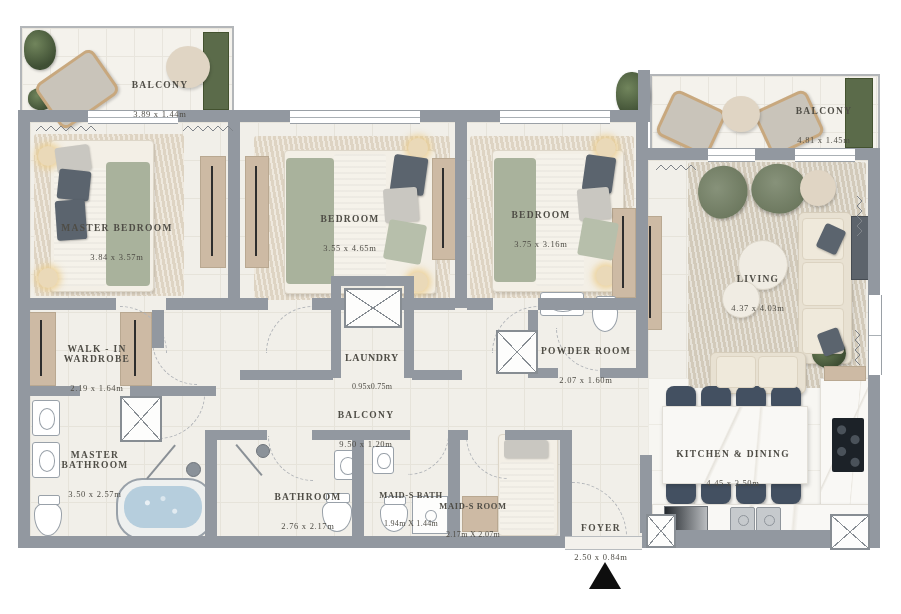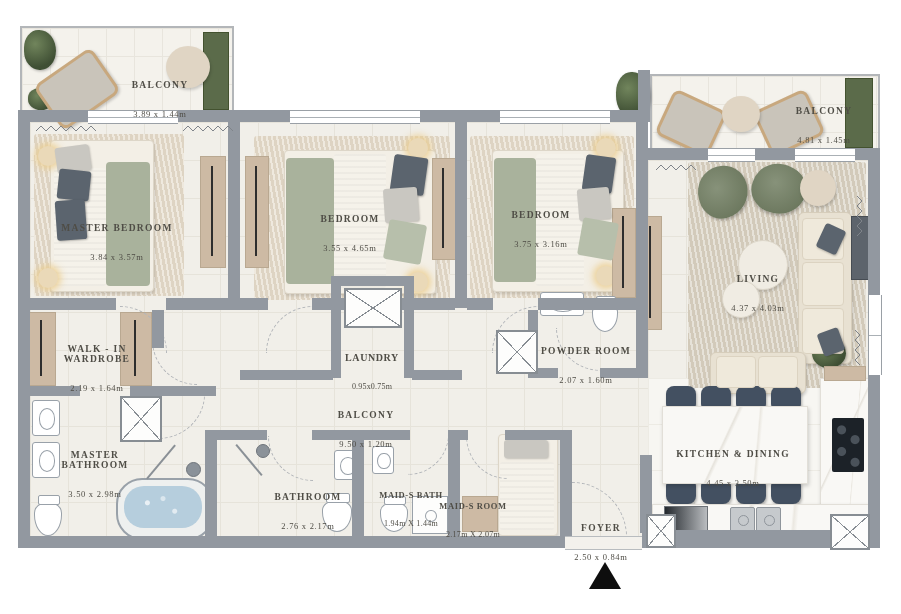--- a/index.html
+++ b/index.html
@@ -330,21 +330,21 @@
 <div class="room-label" style="left:586px;top:328px;">
   <div class="rname">POWDER ROOM</div>
   <div class="rdims">2.07 x 1.60m</div>
 </div>
 <div class="room-label" style="left:366px;top:392px;">
   <div class="rname">BALCONY</div>
   <div class="rdims">9.50 x 1.20m</div>
 </div>
 <div class="room-label" style="left:95px;top:432px;width:86px;">
   <div class="rname">MASTER BATHROOM</div>
-  <div class="rdims">3.50 x 2.98m</div>
+  <div class="rdims">3.50 x 2.57m</div>
 </div>
 <div class="room-label" style="left:308px;top:474px;">
   <div class="rname">BATHROOM</div>
   <div class="rdims">2.76 x 2.17m</div>
 </div>
 <div class="room-label" style="left:411px;top:472px;width:94px;">
   <div class="rname" style="font-size:8.5px;letter-spacing:0.6px;">MAID-S BATH</div>
   <div class="rdims" style="font-size:8px;letter-spacing:0.3px;">1.94m X 1.44m</div>
 </div>
 <div class="room-label" style="left:473px;top:483px;width:96px;">

